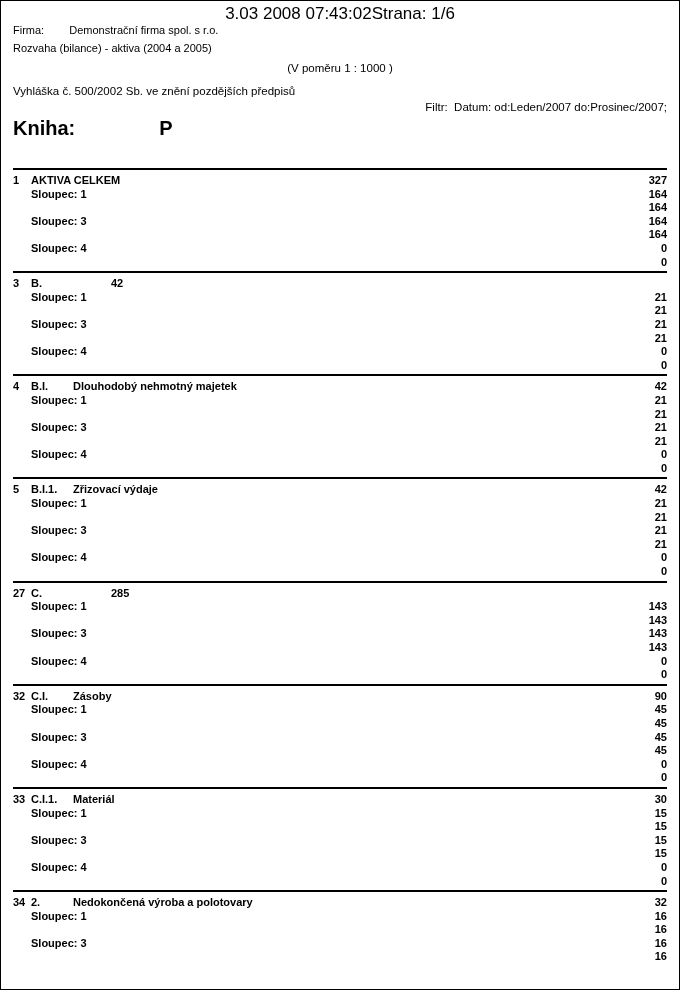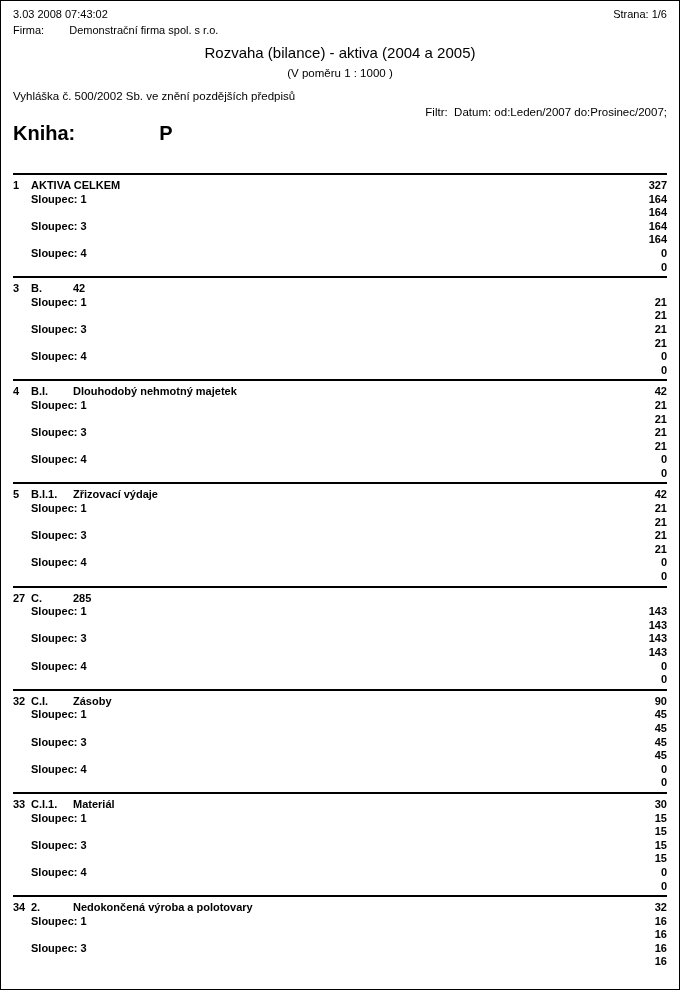--- a/index.html
+++ b/index.html
@@ -10,35 +10,33 @@
     height: 990px;
     background: #ffffff;
     border: 1px solid #000000;
     padding: 5px 12px 0 12px;
     overflow: hidden;
     font-family: "Liberation Sans", "DejaVu Sans", sans-serif;
     color: #000000;
   }
   .meta-row {
     display: flex;
-    justify-content: space-between;
-    font-size: 11px;
+    justify-content: center;
+    font-size: 17px;
     height: 16px;
     line-height: 16px;
   }
   .firm-row {
     font-size: 11px;
     height: 16px;
     line-height: 16px;
   }
   .firm-name { margin-left: 22px; }
   .title {
-    text-align: center;
-    font-size: 15px;
-    margin-top: 5px;
+    font-size: 11px;
     height: 20px;
     line-height: 20px;
   }
   .ratio {
     text-align: center;
     font-size: 11.5px;
     margin-top: 2px;
     height: 16px;
     line-height: 16px;
   }
@@ -77,21 +75,21 @@
     line-height: 13.6px;
     font-size: 11px;
     font-weight: bold;
     white-space: nowrap;
   }
   .sec-num { width: 18px; }
   .sec-code { min-width: 42px; }
   .sec-code:empty { display: none; }
   .sec-name { flex: 1; }
   .rlabel { flex: 1; padding-left: 18px; }
-  .val { text-align: center; }
+  .val { text-align: center; margin-left: 38px; }
 </style>
 </head>
 <body>
 
 <div class="page">
 
   <div class="meta-row">
     <span>3.03 2008 07:43:02</span>
     <span>Strana: 1/6</span>
   </div>

